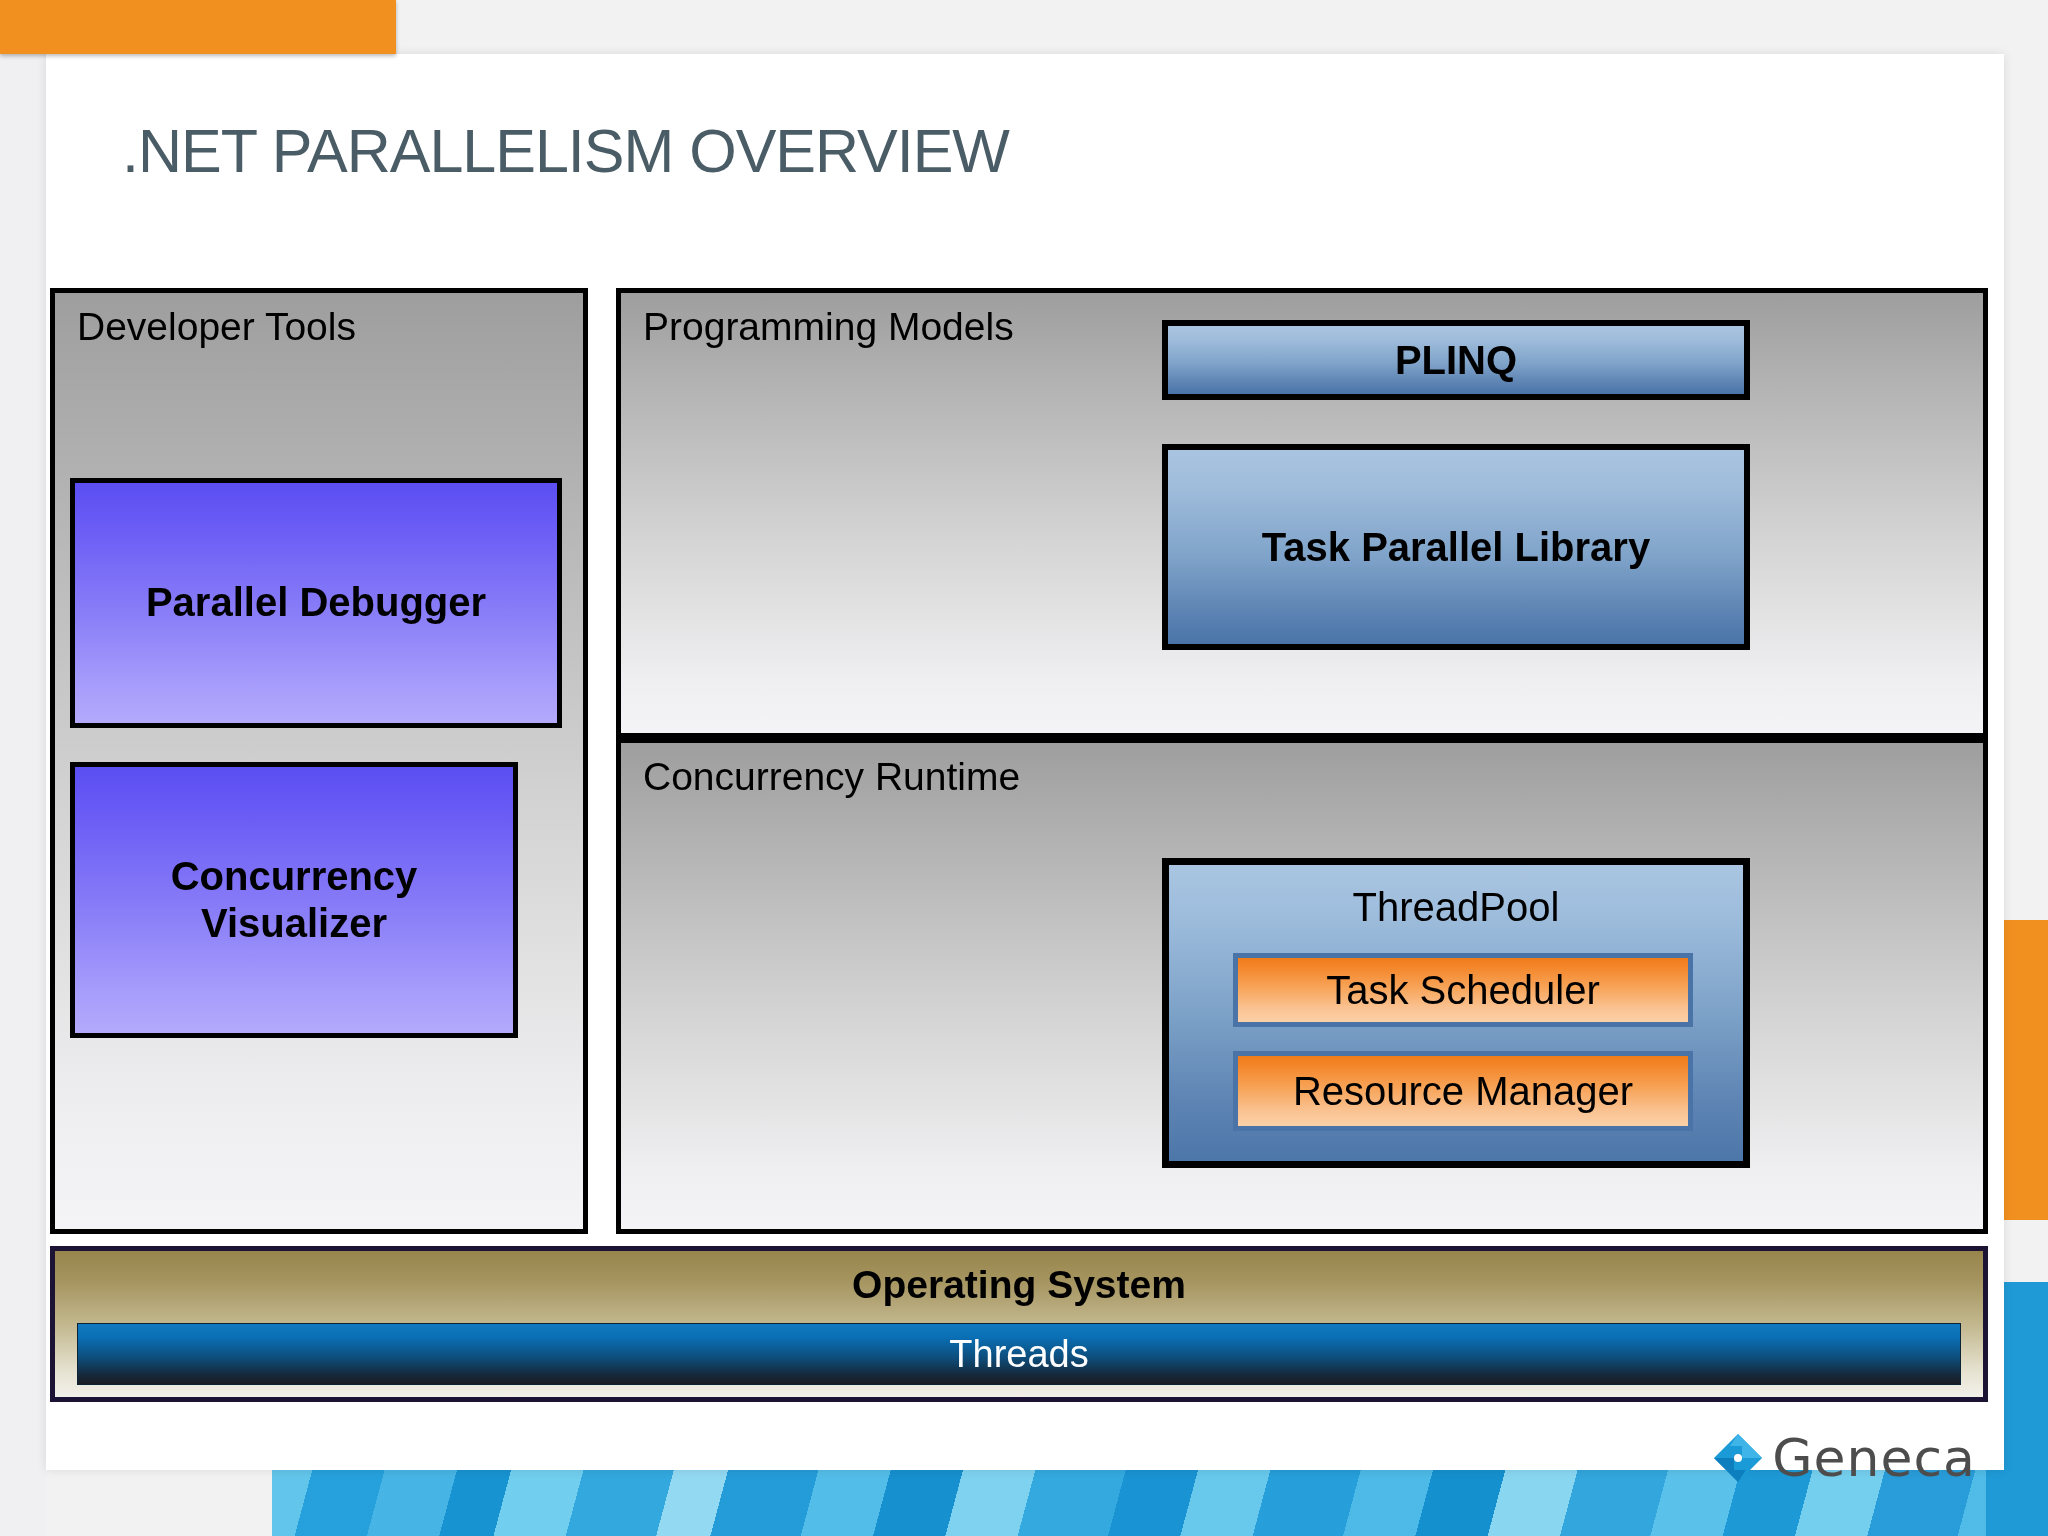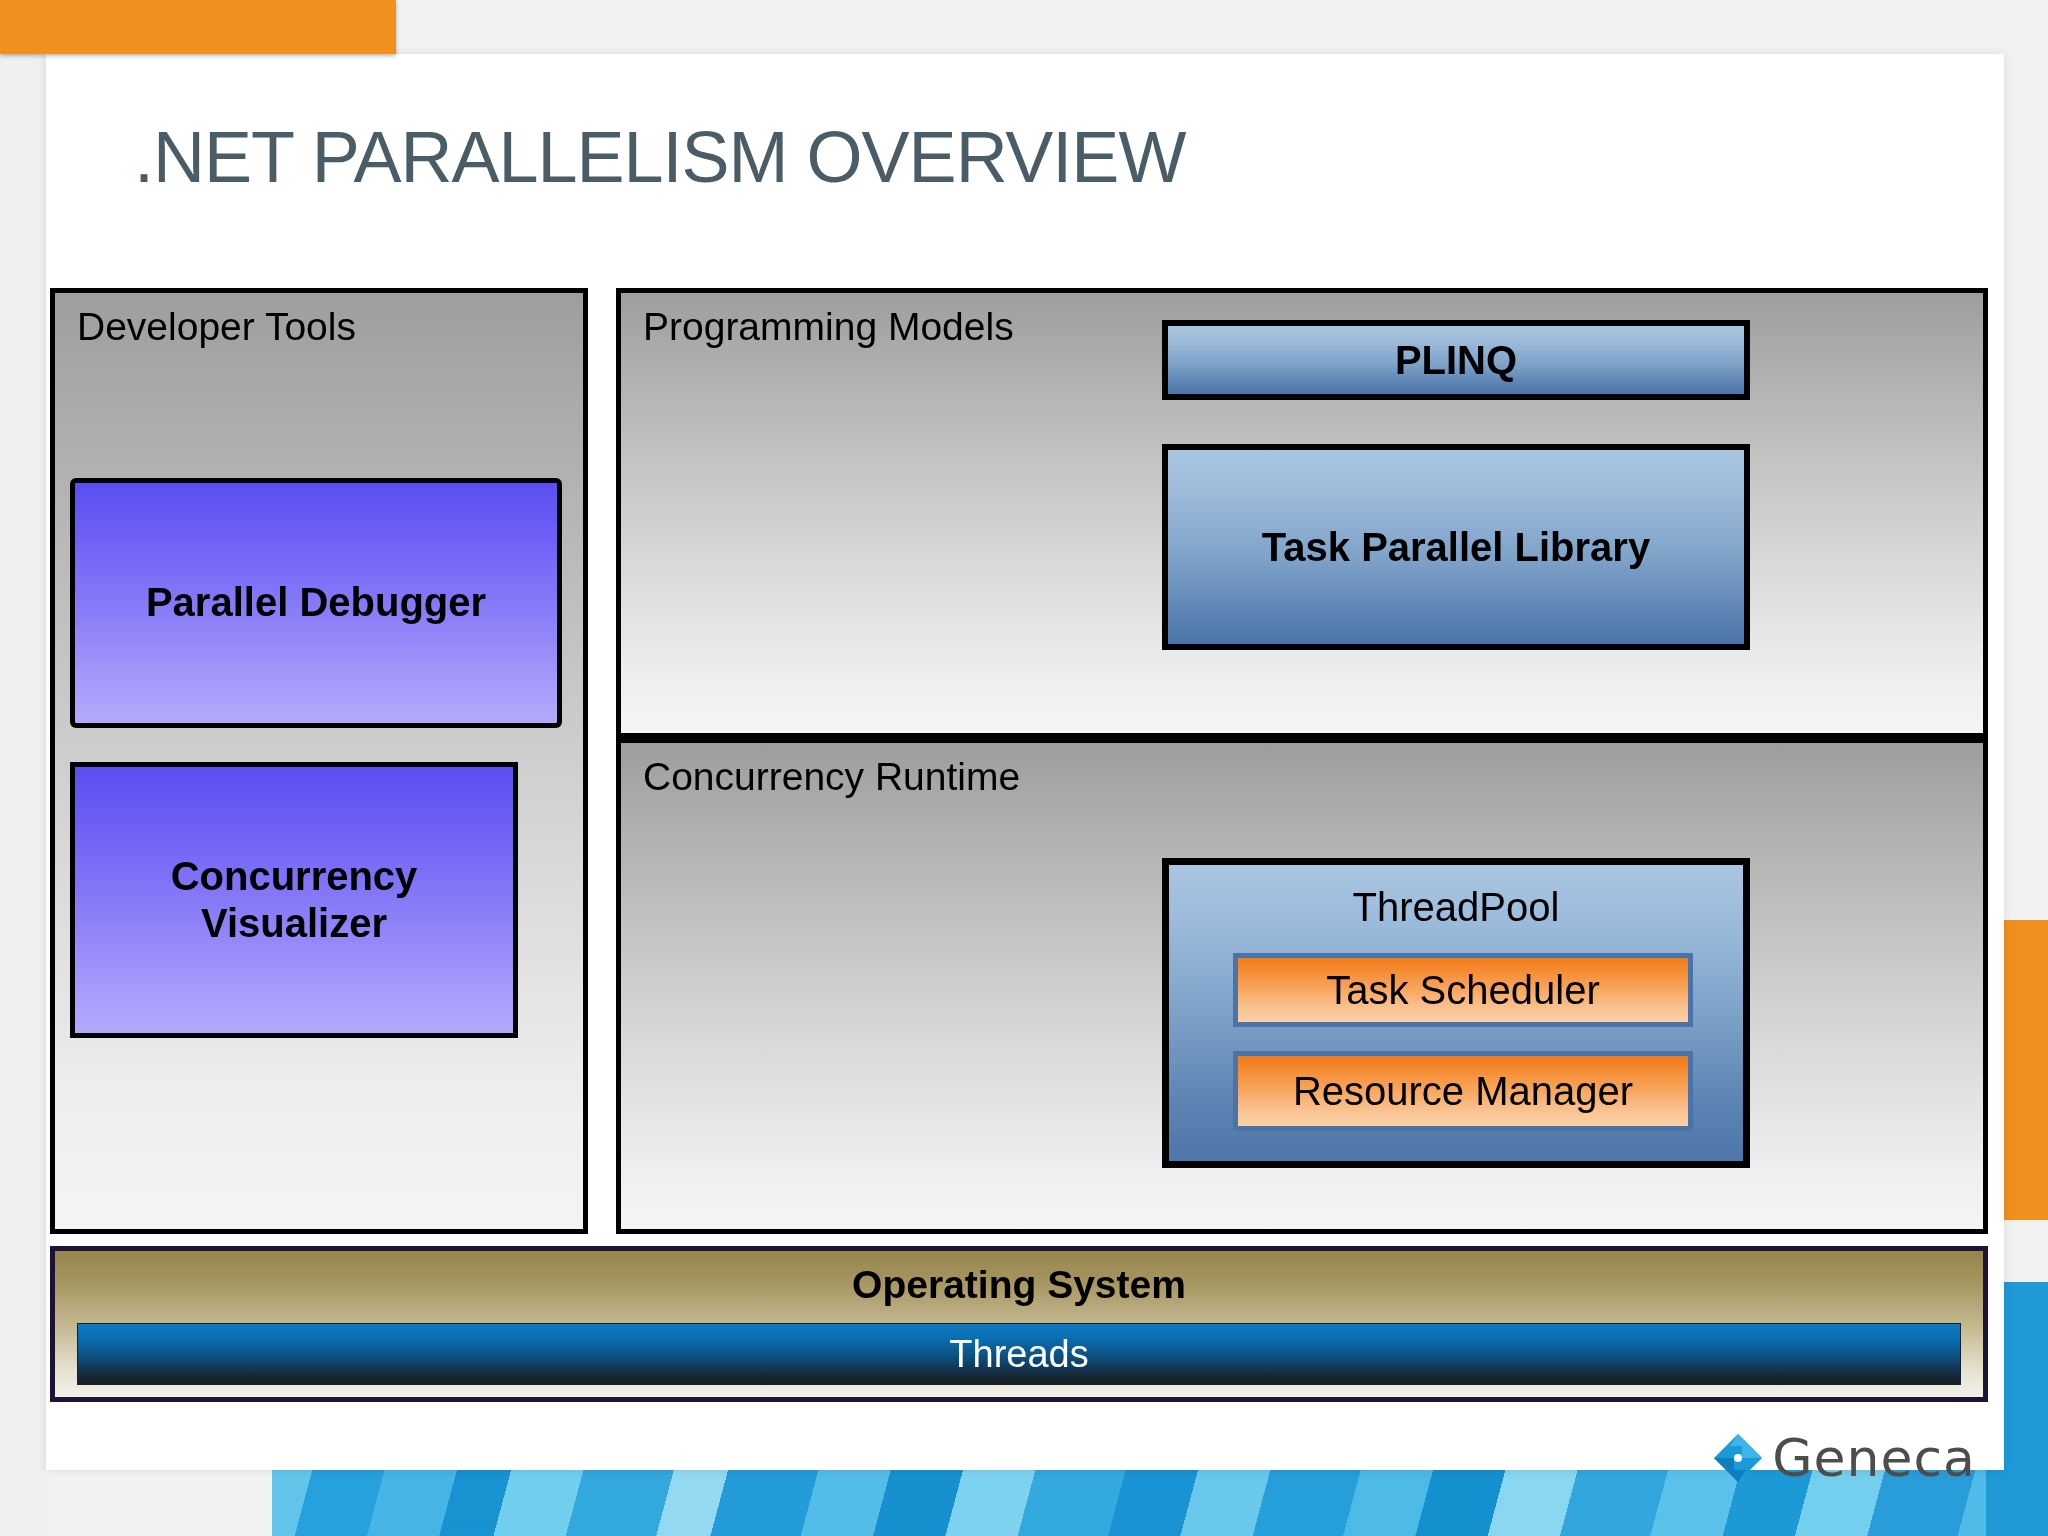--- a/index.html
+++ b/index.html
@@ -63,26 +63,25 @@
     left: 46px; top: 54px;
     width: 1958px; height: 1416px;
     background: #ffffff;
     box-shadow: 0 0 10px rgba(0,0,0,0.10);
   }
 
   
   .slide-title {
     position: absolute;
     left: 122px; top: 116px;
-    font-size: 72px;
+    font-size: 61px;
     font-weight: 400;
     letter-spacing: -1px;
     color: #4a5c66;
     white-space: nowrap;
-    margin-left: 12px;
   }
 
   
   .panel {
     position: absolute;
     border: 5px solid #000000;
     background: linear-gradient(to bottom, #9e9e9e 0%, #b4b4b4 22%, #d6d6d6 58%, #efeff1 88%, #f4f4f6 100%);
     box-sizing: border-box;
   }
   .panel-label {
@@ -206,21 +205,21 @@
 
   <div class="white-card"></div>
   <div class="orange-top-bar"></div>
 
   <div class="slide-title">.NET PARALLELISM OVERVIEW</div>
 
   <div class="panel" style="left:50px; top:288px; width:538px; height:946px;">
     <div class="panel-label">Developer Tools</div>
   </div>
 
-  <div class="box box-purple" style="left:70px; top:478px; width:492px; height:250px;border-radius:6px;">
+  <div class="box box-purple" style="left:70px; top:478px; width:492px; height:250px;">
     <span>Parallel Debugger</span>
   </div>
 
   <div class="box box-purple" style="left:70px; top:762px; width:448px; height:276px; flex-direction:column;">
     <span>Concurrency</span>
     <span>Visualizer</span>
   </div>
 
   <div class="panel" style="left:616px; top:288px; width:1372px; height:450px;">
     <div class="panel-label">Programming Models</div>

